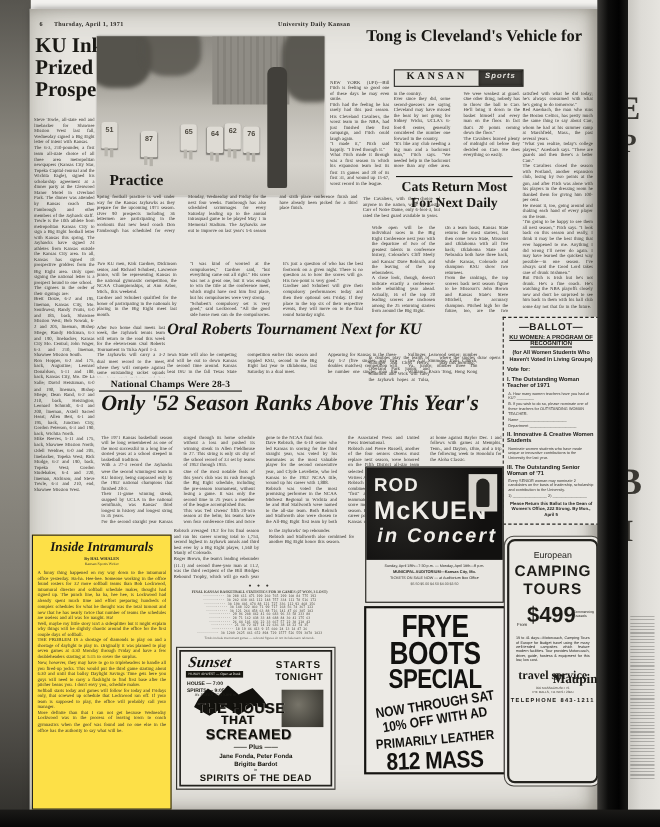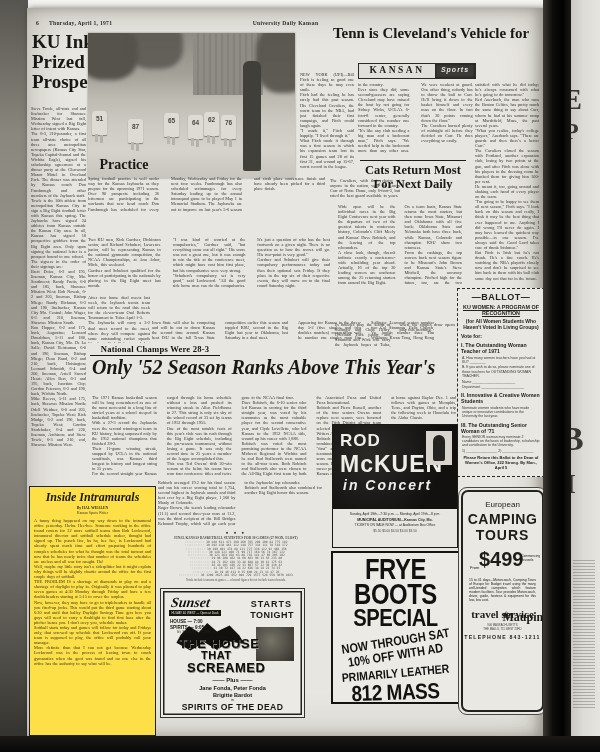--- a/index.html
+++ b/index.html
@@ -121,21 +121,21 @@
         <span class="pnum">62</span>
         <span class="plegs"></span>
       </div>
     <div class="player" style="left:133px;top:82px;width:15px;height:24px;">
         <span class="pnum">76</span>
         <span class="plegs"></span>
       </div>
     <div class="coach" style="left:155px;top:28px;width:18px;height:110px;"></div>
   </div>
 
-  <div class="hl" style="left:295px;top:18px;width:218px;font-size:15px;text-align:center;">Tenn is Cleveland's Vehicle for</div>
+  <div class="hl" style="left:295px;top:18px;width:218px;font-size:15px;text-align:center;">Tong is Cleveland's Vehicle for</div>
 
   <div class="banner">
     <span class="kn">KANSAN</span>
     <span class="sp">Sports</span>
   </div>
 
   <div class="nbody" style="left:273px;top:64px;width:54px;height:118px;">NEW YORK (UPI)—Bill Fitch is feeling so good one of these days he may even smile.
 Fitch had the feeling he has rarely had this past season. His Cleveland Cavaliers, the worst team in the NBA, had just finished their first campaign, and Fitch could laugh again.
 "I made it," Fitch said happily. "I lived through it."
 What Fitch made it through was a first season in which his expansion team lost its first 15 games and 28 of its first 31, and wound up 15-67, worst record in the league.</div>
@@ -164,20 +164,21 @@
   <div class="rule" style="left:333px;top:152px;width:106px;height:1px;"></div>
   <div class="hl" style="left:333px;top:156px;width:106px;font-size:12.5px;text-align:center;">Cats Return Most</div>
   <div class="hl" style="left:333px;top:170px;width:106px;font-size:12.5px;text-align:center;">For Next Daily</div>
   <div class="nbody cols2" style="left:311px;top:196px;width:124px;height:82px;">Wide open will be the individual races in the Big Eight Conference next year with the departure of two of the greatest talents in conference history, Colorado's Cliff Meely and Kansas' Dave Robisch, and the leaving of the top rebounders.
 A close look, though, doesn't indicate exactly a conference-wide rebuilding year ahead. Actually, 16 of the top 20 leading scorers are unchosen among the 25 returning starters from around the Big Eight.
 On a team basis, Kansas State returns the most starters, but then come Iowa State, Missouri and Oklahoma with all five back; Oklahoma State and Nebraska both have three back, while Kansas, Colorado and champion KSU show two returnees.
 From the rankings, the top scorers back next season figure to be Missouri's John Brown and Kansas State's Steve Mitchell, the accuracy champion. Pitched high for the future, too, are the two sophomore leaders of the league.
 WASHINGTON (UPI)—First 1970 census figures indicate that 20 million Americans—9.9 per cent of the population—are 65 or older. The 1960 figure was 16.6 million or 9.2 per cent.
 Florida, with 985,000, or 14.5 per cent, led the nation in the percentage of its residents over 65, followed by Iowa and Nebraska with 12.4 per cent, Arkansas (12.3 per cent), South Dakota (12.1 per cent) and Missouri (12 per cent).</div>
 
+  <div class="hl ital" style="left:125px;top:285px;width:290px;font-size:14.5px;">Oral Roberts Tournament Next for KU</div>
   <div class="nbody" style="left:61px;top:287px;width:62px;height:48px;">After two home dual meets last week, the Jayhawk tennis team will return to the road this week for the eleven-team Oral Roberts Tournament in Tulsa April 1-3.
 The Jayhawks will carry a 3-2 dual meet record to the meet, where they will compete against some outstanding racket squads like host Oral Roberts and last year's Big Eight champ Oklahoma.</div>
   <div class="nbody cols4" style="left:125px;top:312px;width:282px;height:23px;">Iowa State will also be competing and will be out to down Kansas the second time around. Kansas beat ISU in the fall Texas State competition earlier this season and toppled KSU, second in the Big Eight last year to Oklahoma, last Saturday in a dual meet.
 Appearing for Kansas in the three-day 5-2 (five singles and two doubles matches) competition will be number one singles man Jim Sullinger, Leawood senior; number two Cal Simmons, Falls Church, Va., junior; number three Tim Williams; Kwan Tong, Hong Kong senior, number four; Mark Wick, Overland Park sophomore; and number five singles man Tom Carlson, Leawood sophomore.</div>
   <div class="nbody cols2" style="left:308px;top:314px;width:120px;height:30px;">In doubles play the teams of Sullinger and Chris Henry, Overland Park junior, and Simmons and Wick will carry the Jayhawk hopes at Tulsa, where the singles draw opens play this morning.</div>
 
   <div class="kicker" style="left:63px;top:336px;width:130px;text-align:center;">National Champs Were 28-3</div>
   <div class="hl ital" style="left:65px;top:349px;width:448px;font-size:20px;">Only '52 Season Ranks Above This Year's</div>
   <div class="nbody cols5" style="left:65px;top:387px;width:364px;height:83px;">The 1971 Kansas basketball season will be long remembered as one of the most successful in a long line of storied years at a school steeped in basketball tradition.
 With a 27-3 record the Jayhawks were the second winningest team in KU history, being surpassed only by the 1952 national champions that finished 28-3.
@@ -238,21 +239,21 @@
     <div class="b-item">III. The Outstanding Senior Woman of '71</div>
     <div class="b-tiny">Every SENIOR woman may nominate 2 candidates on the basis of leadership, scholarship and contribution to the University.</div>
     <div class="b-tiny">1) ________________     2) ________________</div>
     <div class="b-ret">Please Return this Ballot to the Dean of Women's Office, 222 Strong. By Mon., April 5</div>
   </div>
 
   <div class="ad-mckuen">
     <div class="mck-black">
       <div class="mck-line" style="left:7px;top:6px;font-size:17px;">ROD</div>
       <div class="mck-line" style="left:7px;top:26px;font-size:23px;">McKUEN</div>
-      <div class="mck-line ital" style="left:10px;top:52px;font-size:14px;font-style:italic;letter-spacing:2px;">in Concert</div>
+      <div class="mck-line ital" style="left:10px;top:52px;font-size:18px;font-style:italic;letter-spacing:2px;">in Concert</div>
       <div class="mck-photo">
           <div class="mck-sil"></div>
         </div>
     </div>
     <div class="mck-foot">
       <div style="position:static;font-size:3.4px;margin-top:3px;">Sunday, April 18th—7:30 p.m. — Monday, April 19th—8 p.m.</div>
       <div style="position:static;font-size:3.6px;font-weight:bold;margin-top:1.5px;">MUNICIPAL AUDITORIUM—Kansas City, Mo.</div>
       <div style="position:static;font-size:3.4px;margin-top:1.5px;">TICKETS ON SALE NOW — at Auditorium Box Office</div>
       <div style="position:static;font-size:3.2px;margin-top:1.5px;color:#4a4840;">$5.50  $5.00  $4.50  $4.00  $3.50</div>
     </div>

